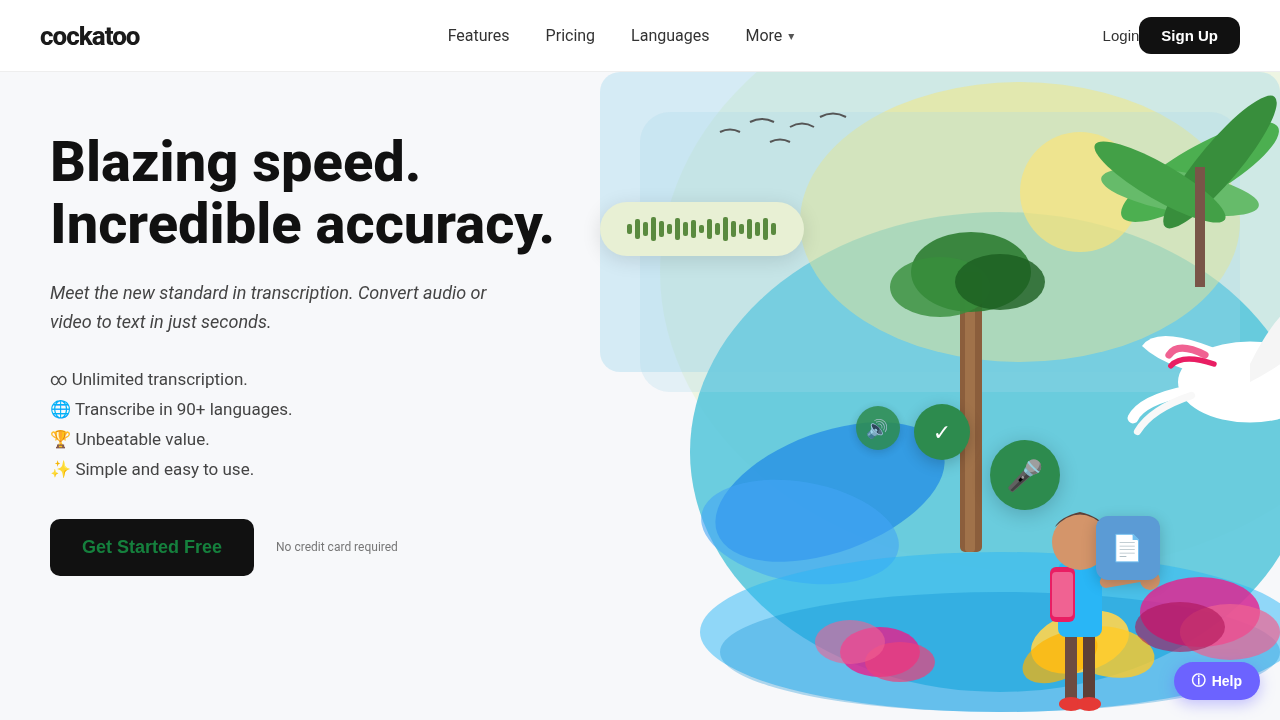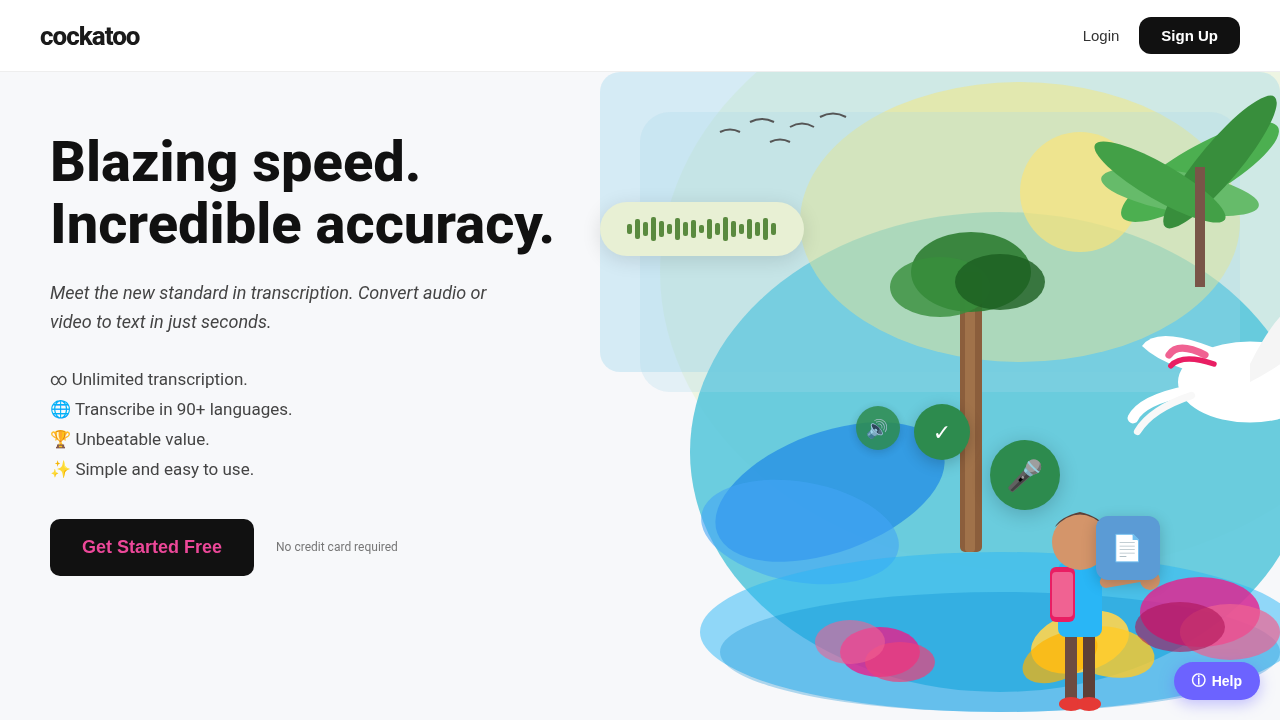--- a/index.html
+++ b/index.html
@@ -40,21 +40,20 @@
       align-items: center;
       gap: 6px;
     }
     .chevron {
       font-size: 12px;
       color: #555;
     }
     .nav-actions {
       display: flex;
       align-items: center;
-      gap: 20px;
     }
     .btn-login {
       font-size: 15px;
       color: #333;
       background: none;
       border: none;
       cursor: pointer;
     }
     .btn-signup {
       background: #111;
@@ -105,21 +104,21 @@
       color: #444;
       margin-bottom: 10px;
     }
     .cta-row {
       display: flex;
       align-items: center;
       gap: 22px;
     }
     .btn-cta {
       background: #111;
-      color: #ec4899;
+      color: #15803d;
       border: none;
       border-radius: 10px;
       padding: 18px 32px;
       font-size: 18px;
       font-weight: 700;
       cursor: pointer;
       white-space: nowrap;
       text-align: center;
     }
     .no-cc {
@@ -245,20 +244,29 @@
       color: #1a1a1a;
       letter-spacing: -1px;
     }
   </style>
 </head>
 <body>
 
 <nav>
   <div class="logo-text">cockatoo</div>
 
+  <div class="nav-links">
+    <a class="nav-link">Features</a>
+    <a class="nav-link">Pricing</a>
+    <a class="nav-link">Languages</a>
+    <a class="nav-link nav-more">
+      <span>More</span>
+      <span class="chevron">▾</span>
+    </a>
+  </div>
 
   <div class="nav-actions">
     <button class="btn-login">Login</button>
     <button class="btn-signup">Sign Up</button>
   </div>
 </nav>
 
 <div class="hero">
   <div class="hero-content">
     <h1 class="hero-title">

